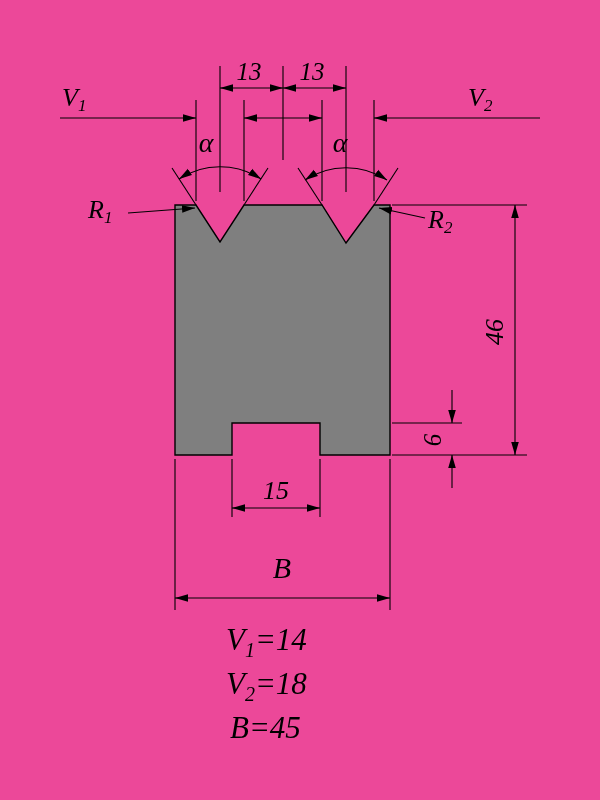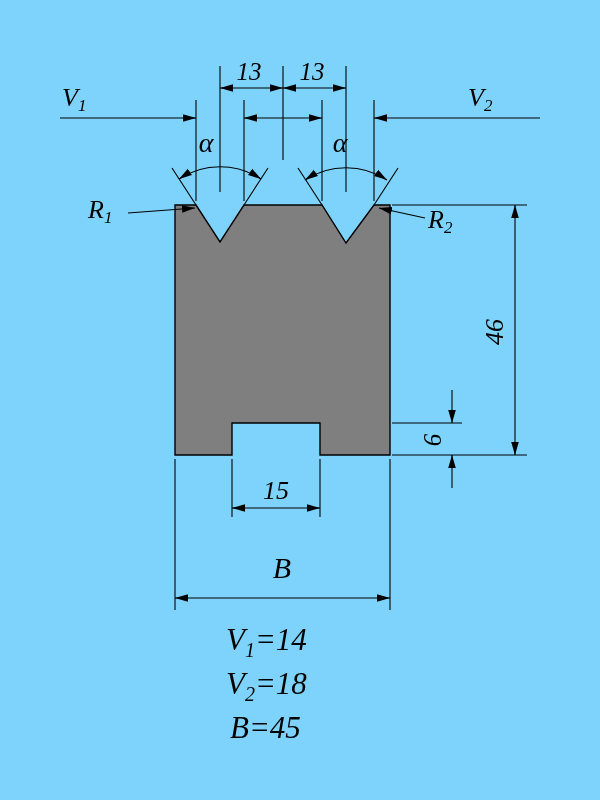--- a/index.html
+++ b/index.html
@@ -1,16 +1,16 @@
 <!DOCTYPE html>
 <html><head>
 <meta charset="utf-8">
 <style>
   html,body{margin:0;padding:0;background:#ffffff;}
-  .page{width:600px;height:800px;position:relative;background:#7dd3fc;overflow:hidden;}
+  .page{width:600px;height:800px;position:relative;background:#ec4899;overflow:hidden;}
   svg{display:block;}
   .ln{stroke:#000;stroke-width:1.1;fill:none;}
   .outline{stroke:#000;stroke-width:1.4;}
   .dimtext{font-family:"Liberation Serif",serif;font-style:italic;fill:#000;}
   .notetext{font-family:"Liberation Serif",serif;font-style:italic;fill:#000;}
 </style>
 </head>
 <body>
 
 <div class="page">

